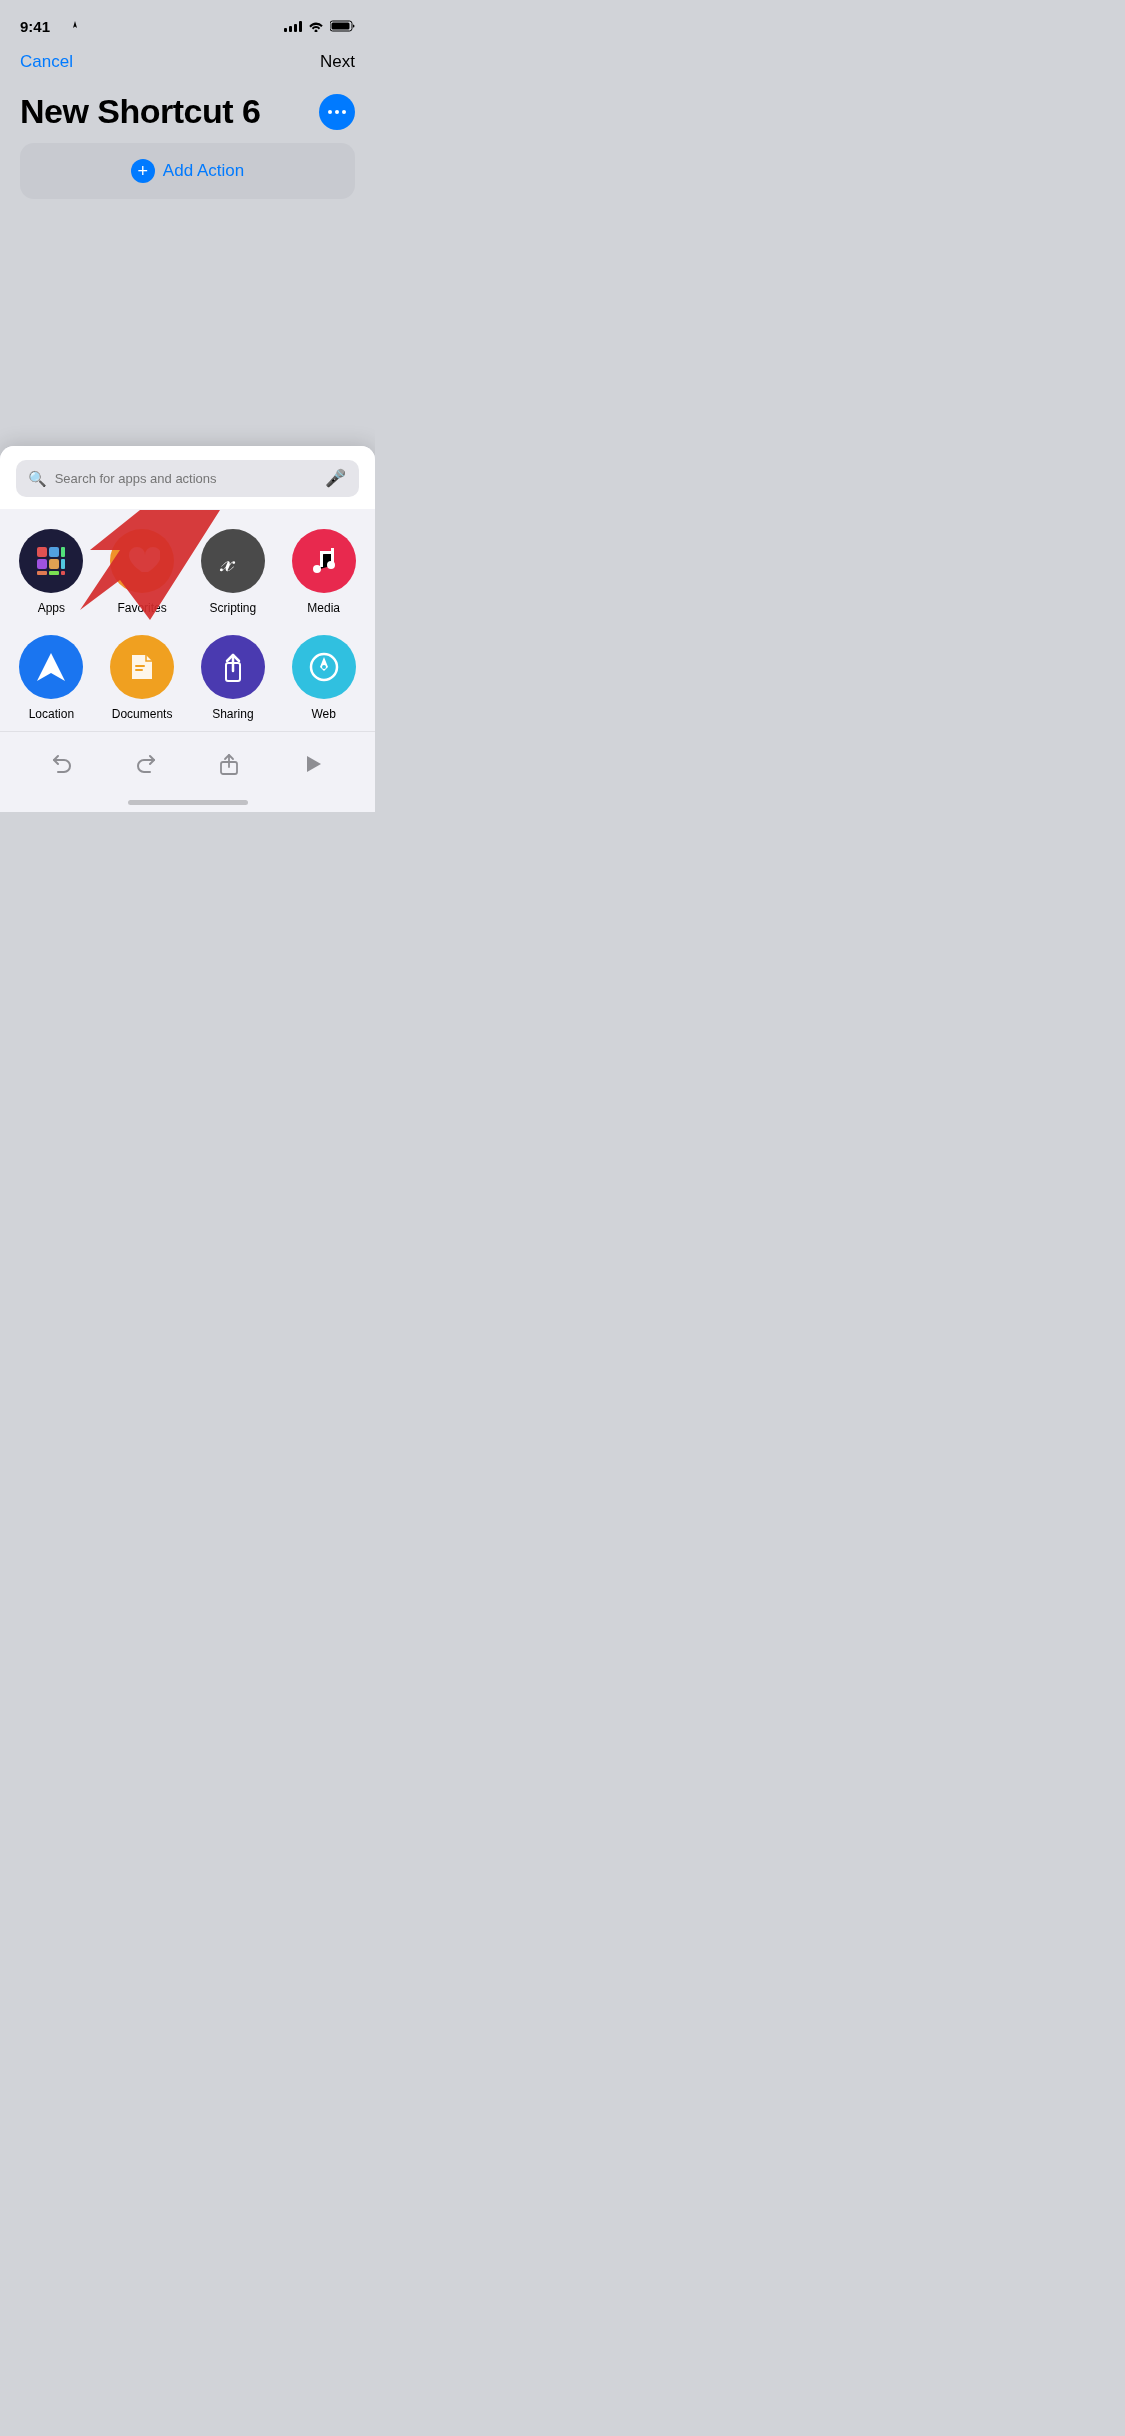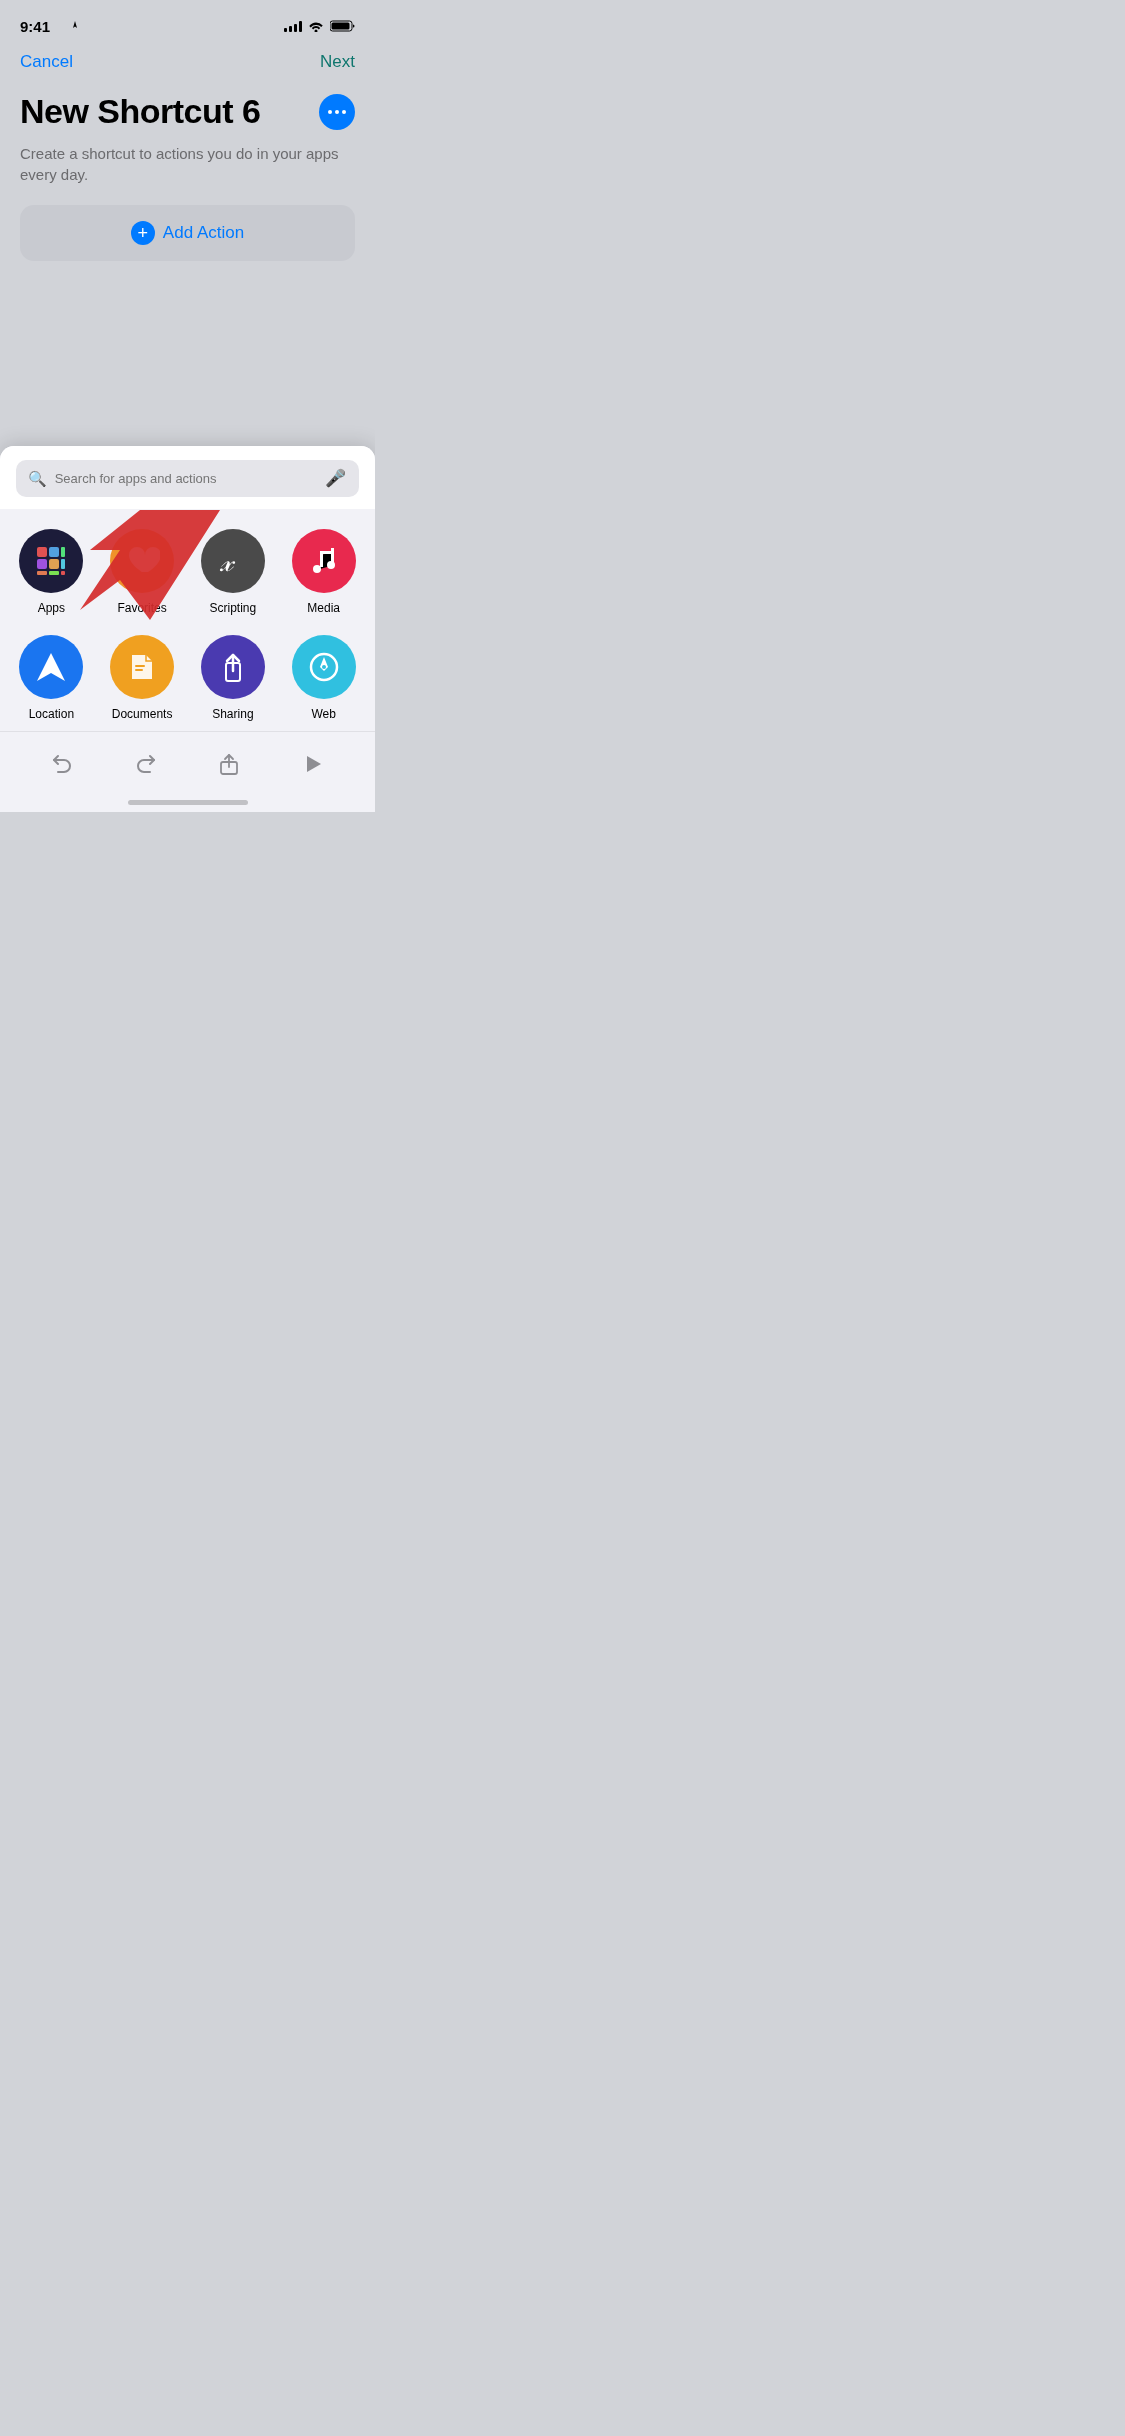--- a/index.html
+++ b/index.html
@@ -60,21 +60,21 @@
     }
 
     .nav-cancel {
       color: #007AFF;
       font-size: 17px;
       font-weight: 400;
       cursor: pointer;
     }
 
     .nav-next {
-      color: #0f766e;
+      color: #000000;
       font-size: 17px;
       font-weight: 400;
     }
 
     
     .main-content {
       padding: 8px 20px 16px 20px;
     }
 
     .shortcut-title-row {
@@ -326,21 +326,20 @@
   <div class="shortcut-title-row">
     <span class="shortcut-title">New Shortcut 6</span>
     <div class="more-button">
       <div class="more-dots">
         <div class="more-dot"></div>
         <div class="more-dot"></div>
         <div class="more-dot"></div>
       </div>
     </div>
   </div>
-  <p class="shortcut-description">Create a shortcut to actions you do in your apps every day.</p>
   <div class="add-action-button">
     <div class="add-action-plus">+</div>
     <span class="add-action-label">Add Action</span>
   </div>
 </div>
 
 <svg class="arrow-overlay" viewBox="0 0 180 160" xmlns="http://www.w3.org/2000/svg">
   <defs>
     <marker id="arrowhead" markerWidth="10" markerHeight="7" refX="0" refY="3.5" orient="auto">
       <polygon points="0 0, 10 3.5, 0 7" fill="#d42b2b"></polygon>

